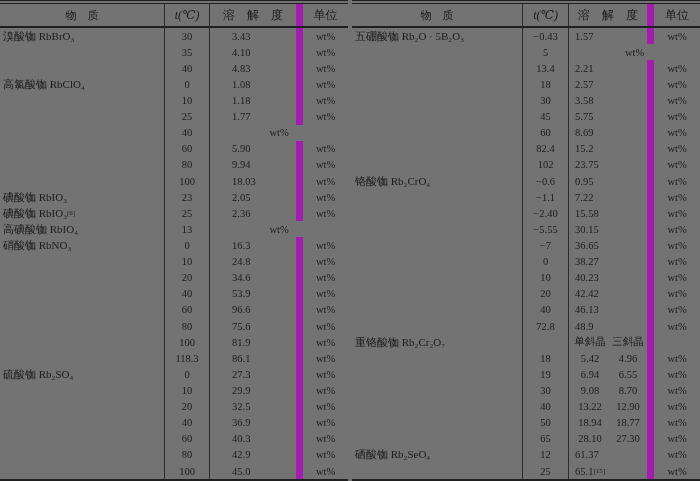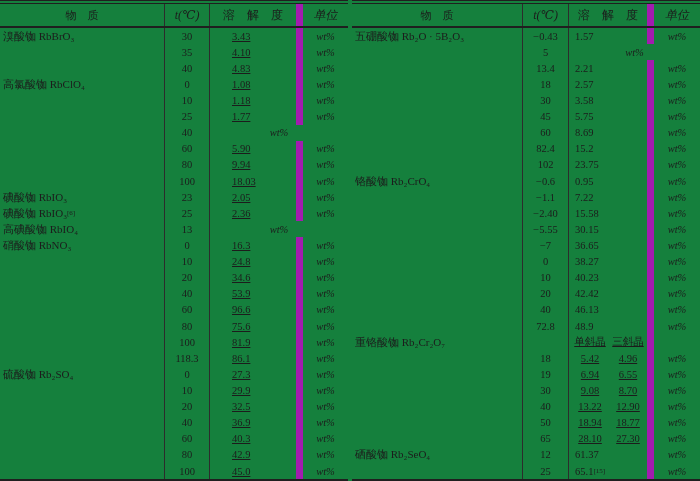--- a/index.html
+++ b/index.html
@@ -1,18 +1,18 @@
 <!DOCTYPE html>
 <html><head>
 <meta charset="utf-8">
 <style>
   html,body{margin:0;padding:0;}
   .page{
     position:relative;width:700px;height:481px;
-    background:#15803d;color:#1c1c1c;
+    background:#737373;color:#1c1c1c;
     font-family:"Liberation Serif","DejaVu Serif",serif;
     overflow:hidden;
   }
   .tbl{
     position:absolute;top:0;height:481px;box-sizing:border-box;
     display:flex;flex-direction:column;
     border-top:4px double #1f1f1f;
     border-bottom:2px solid #1f1f1f;
   }
   .tbl-left{left:0;width:348px;--w1:165px;--w2:45px;--w3:93px;}
@@ -24,24 +24,24 @@
   }
   .rows{flex:1;display:flex;flex-direction:column;}
   .row{flex:1;display:flex;font-size:10.5px;min-height:0;}
   .cell{
     box-sizing:border-box;display:flex;align-items:center;
     white-space:nowrap;overflow:hidden;
   }
   .c1{width:var(--w1);padding-left:3px;border-right:1px solid #2c2c2c;font-size:11px;}
   .c2{width:var(--w2);justify-content:center;border-right:1px solid #2c2c2c;}
   .c3{width:var(--w3);border-right:7px solid #a21caf;}
-  .c4{flex:1;justify-content:center;font-style:italic;}
-  .tbl-left  .row .c3{padding-left:22px;text-decoration:underline;}
+  .c4{flex:1;justify-content:center;}
+  .tbl-left  .row .c3{padding-left:22px;}
   .tbl-right .row .c3{padding-left:6px;}
-  .c3.pair{padding-left:2px !important;text-decoration:underline;}
+  .c3.pair{padding-left:2px !important;}
   .c3.pair .v{width:40px;text-align:center;display:inline-block;}
   .hdr .cell{justify-content:center;padding-left:0;}
   .hdr .c2{font-style:italic;}
   sup{font-size:7px;line-height:0;vertical-align:super;letter-spacing:0;}
 </style>
 </head>
 <body>
 
 <div class="page">
 

